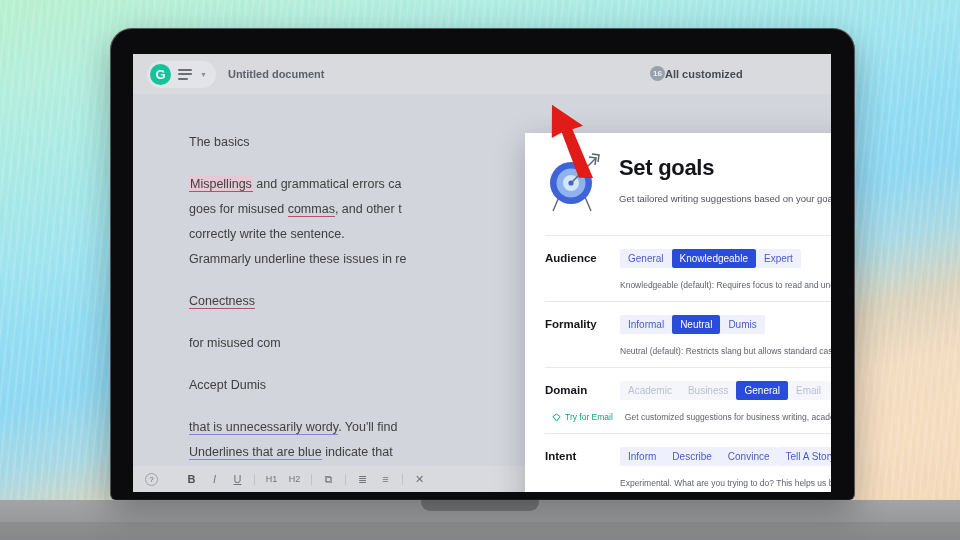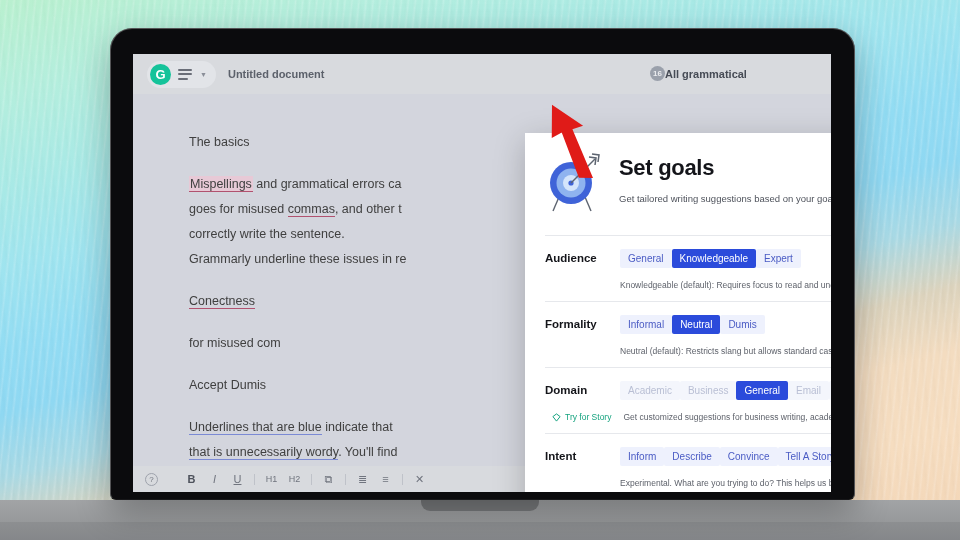--- a/index.html
+++ b/index.html
@@ -255,43 +255,43 @@
       <div class="hamburger">
           <i></i>
           <i></i>
           <i></i>
         </div>
       <span class="caret-mini">▼</span>
     </div>
     <div id="doc-title">Untitled document</div>
     <div id="suggestions-group">
       <div id="suggestions-badge">16</div>
-      <div id="suggestions-label">All grammatical</div>
+      <div id="suggestions-label">All customized</div>
     </div>
   </div>
 
   <div id="doc-area">
     <div class="doc-line">The basics</div>
     <div class="doc-gap"></div>
 
     <div class="doc-line"><span class="err-spell">Mispellings</span><span> and grammatical errors ca</span></div>
     <div class="doc-line"><span>goes for misused </span><span class="err-underline">commas</span><span>, and other t</span></div>
     <div class="doc-line">correctly write the sentence.</div>
     <div class="doc-line">Grammarly underline these issues in re</div>
 
     <div class="doc-gap"></div>
     <div class="doc-line"><span class="err-underline">Conectness</span></div>
     <div class="doc-gap"></div>
     <div class="doc-line">for misused com</div>
     <div class="doc-gap"></div>
     <div class="doc-line">Accept Dumis</div>
     <div class="doc-gap"></div>
 
+    <div class="doc-line"><span class="err-blue">that is unnecessarily wordy</span><span>. You'll find</span></div>
     <div class="doc-line"><span class="err-blue">Underlines that are blue</span><span> indicate that </span></div>
-    <div class="doc-line"><span class="err-blue">that is unnecessarily wordy</span><span>. You'll find</span></div>
     <div class="doc-line">you revise a wordy sentence in an effo</div>
   </div>
 
   <div id="doc-toolbar">
     <div class="tb-item" style="border:1px solid #9ea2ac;border-radius:50%;width:13px;height:13px;font-size:8px;margin-right:22px;">?</div>
     <div class="tb-item tb-bold">B</div>
     <div class="tb-item tb-italic">I</div>
     <div class="tb-item tb-underline">U</div>
     <div class="tb-sep"></div>
     <div class="tb-item tb-sub">H1</div>
@@ -367,21 +367,21 @@
           <span class="pill selected">General</span>
           <span class="pill locked">Email</span>
           <span class="pill locked">Casual</span>
 
         </div>
         <div class="domain-desc-row">
           <span id="try-free">
             <svg width="9" height="9" viewBox="0 0 10 10">
                 <path d="M5 1 L9 4 L5 9 L1 4 Z" fill="none" stroke="#15a37f" stroke-width="1.1"></path>
               </svg>
-            <span>Try for Story</span>
+            <span>Try for Email</span>
           </span>
           <span id="domain-desc">Get customized suggestions for business writing, academic assignments, and more.</span>
         </div>
       </div>
     </div>
 
     <div class="divider"></div>
 
     <div class="goal-row">
       <div class="goal-label">Intent</div>

